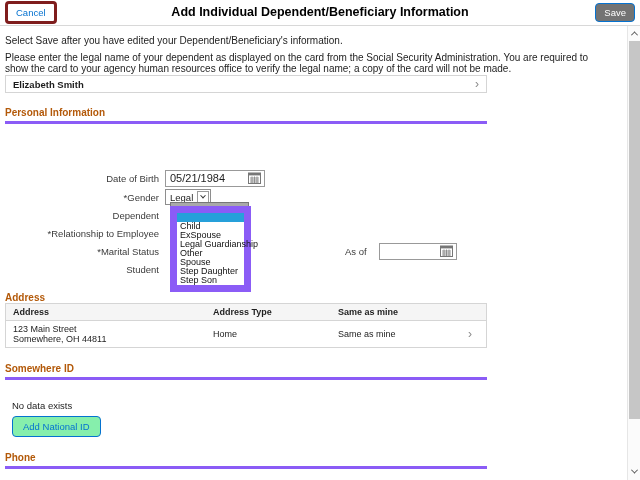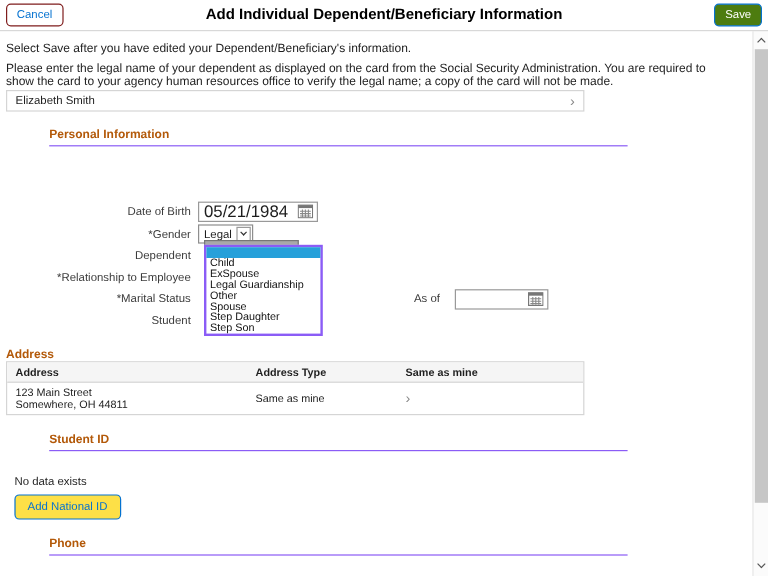--- a/index.html
+++ b/index.html
@@ -7,88 +7,88 @@
     font-family: "Liberation Sans", sans-serif; color: #1d1d1d; }
 
   
   .topbar { position: absolute; left: 0; top: 0; width: 640px; height: 26px;
     background: #fff; border-bottom: 1px solid #d8d8d8; display: flex;
     align-items: center; justify-content: space-between; padding: 0 5px; z-index: 20; }
   .title { position: absolute; left: 50%; transform: translateX(-50%); top: 5px;
     font-size: 12.5px; font-weight: bold; color: #000; white-space: nowrap; }
   .btn { font-family: "Liberation Sans", sans-serif; font-size: 9.5px; border-radius: 4px;
     padding: 3px 8px; cursor: pointer; line-height: 11px; }
-  .btn-cancel { background: #fff; border: 1px solid #7f1d1d; color: #0572d0; }
-  .btn-save { background: #4d7c0f; border: 1px solid #0572d0; color: #fff; }
+  .btn-cancel { background: #fff; border: 3px solid #7f1d1d; color: #0572d0; }
+  .btn-save { background: #737373; border: 1px solid #0572d0; color: #fff; }
 
   
   .sbar { position: absolute; right: 0; top: 26px; width: 13px; height: 454px;
     background: #fbfbfb; border-left: 1px solid #e6e6e6; z-index: 15; }
   .sb-thumb { position: absolute; left: 1px; top: 15px; width: 11px; height: 378px; background: #c6c6c6; }
   .sb-arrow { position: absolute; left: 0; width: 13px; height: 14px; display: flex;
     align-items: center; justify-content: center; }
   .sb-arrow.up { top: 0; } .sb-arrow.down { bottom: 2px; }
   .chev { width: 5px; height: 5px; border-right: 1.4px solid #555; border-bottom: 1.4px solid #555; }
   .chev.u { transform: rotate(-135deg) translate(-1px,-1px); }
   .chev.d { transform: rotate(45deg) translate(-1px,-1px); }
 
   
   .content { position: absolute; left: 5px; top: 26px; width: 622px; }
   .instr { font-size: 10px; line-height: 11px; color: #1d1d1d; }
   .p1 { margin-top: 9px; }
   .p2 { margin-top: 6px; max-width: 608px; }
   h2.sect { font-size: 10px; font-weight: bold; color: #b35909; line-height: 11px; }
   .mt-name { margin-top: 3px; }
-  .rule { border-bottom: 1px solid #8b5cf6; padding-bottom: 3px; width: 482px; margin-left: 36px; }
+  .rule { border-bottom: 3px solid #8b5cf6; padding-bottom: 3px; width: 482px; }
 
   .name-box { margin-top: 1px; width: 482px; height: 18px; border: 1px solid #d5d5d5;
     display: flex; align-items: center; padding: 0 7px; font-size: 9.5px; cursor: pointer; }
-  .grow { flex: 1; }
+  .grow { flex: 1; font-weight: bold; }
   .chevron-g { color: #8a8a8a; font-size: 12px; line-height: 10px; }
 
   
   .pi-head { margin-top: 14px; }
   .fields { position: relative; margin-top: 2px; width: 482px; }
   .frow { display: flex; align-items: center; position: relative; }
   .r1 { height: 20px; margin-top: 44px; } .rx { height: 18px; }
   .flabel { width: 160px; text-align: right; padding-right: 6px; font-size: 9.5px; color: #3b3b3b; }
   .inp { height: 17px; border: 1px solid #999; background: #fff; display: flex;
-    align-items: center; padding: 0 3px 0 4px; font-size: 14px; }
+    align-items: center; padding: 0 3px 0 4px; font-size: 11px; }
   .inp-dob { width: 100px; } .inp-asof { width: 78px; }
   .cal { margin-left: auto; display: block; }
   .sel { height: 16px; border: 1px solid #8e8e8e; display: flex; align-items: center;
     padding: 0 1px 0 4px; font-size: 9.5px; cursor: pointer; }
   .sel-arrow { width: 12px; height: 12px; border: 1px solid #9a9a9a; margin-left: 4px;
     display: flex; align-items: center; justify-content: center; background: #fff; }
   .sel-arrow .chev { border-color: #333; width: 4px; height: 4px; }
   .asof-group { position: absolute; left: 340px; top: 0; height: 18px; display: flex;
     align-items: center; gap: 12px; }
   .asof-label { font-size: 9.5px; color: #3b3b3b; }
 
   .sel-ghost { position: absolute; left: 165px; top: 34px; width: 79px; height: 5px;
     background: #a9a9a9; border: 1px solid #777; z-index: 4; }
-  .ddl { position: absolute; left: 165px; top: 38px; width: 99px; border: 2px solid #8b5cf6;
+  .ddl { position: absolute; left: 165px; top: 38px; width: 81px; border: 7px solid #8b5cf6;
     background: #fff; z-index: 5; }
   .ddl .opt { font-size: 9px; line-height: 9px; padding: 0 0 0 3px; white-space: nowrap;
     color: #111; cursor: pointer; }
   .ddl .opt.selected { height: 9px; background: #26a0da; }
 
   
   .addr-head { margin-top: 14px; }
   .tbl { width: 482px; border: 1px solid #d5d5d5; font-size: 9px; }
   .tr { display: grid; grid-template-columns: 200px 125px 130px 27px; align-items: center; }
   .thead { background: #f5f5f5; border-bottom: 1px solid #d5d5d5; height: 17px; font-weight: bold; color: #1f1f1f; }
   .td { padding: 0 7px; }
   .tbody { height: 26px; cursor: pointer; }
   .addr-lines { line-height: 10.5px; }
 
   
   .sect-gap { margin-top: 15px; }
   .nodata { margin-top: 20px; padding-left: 7px; font-size: 9.5px; }
-  .btn-add { margin-top: 5px; margin-left: 7px; display: inline-block; background: #fde047;
+  .btn-add { margin-top: 5px; margin-left: 7px; display: inline-block; background: #86efac;
     border: 1px solid #0572d0; color: #0572d0; font-size: 9.5px; border-radius: 4px;
     padding: 4px 10px; cursor: pointer; font-family: "Liberation Sans", sans-serif; }
 </style>
 </head>
 <body>
 
 <div class="topbar">
   <button class="btn btn-cancel">Cancel</button>
   <div class="title">Add Individual Dependent/Beneficiary Information</div>
   <button class="btn btn-save">Save</button>
@@ -181,27 +181,28 @@
       <span class="td">Address</span>
       <span class="td">Address Type</span>
       <span class="td">Same as mine</span>
       <span class="td"></span>
     </div>
     <div class="tr tbody">
       <span class="td addr-lines">
         <div>123 Main Street</div>
         <div>Somewhere, OH 44811</div>
       </span>
+      <span class="td">Home</span>
       <span class="td">Same as mine</span>
       <span class="td chevron-g">›</span>
     </div>
   </div>
 
   
-  <h2 class="sect rule sect-gap">Student ID</h2>
+  <h2 class="sect rule sect-gap">Somewhere ID</h2>
   <div class="nodata">No data exists</div>
   <button class="btn-add">Add National ID</button>
 
   
   <h2 class="sect rule sect-gap">Phone</h2>
   <div class="nodata">No data exists</div>
   <button class="btn-add">Add Phone</button>
 
   
   <h2 class="sect rule sect-gap">Email</h2>

